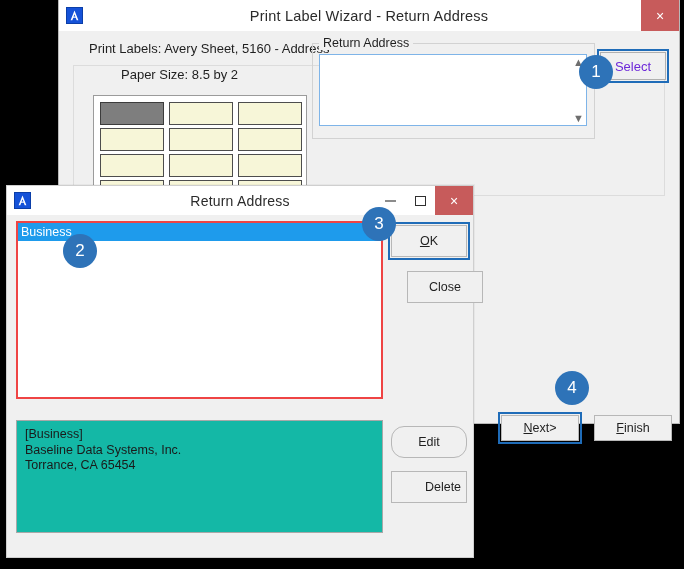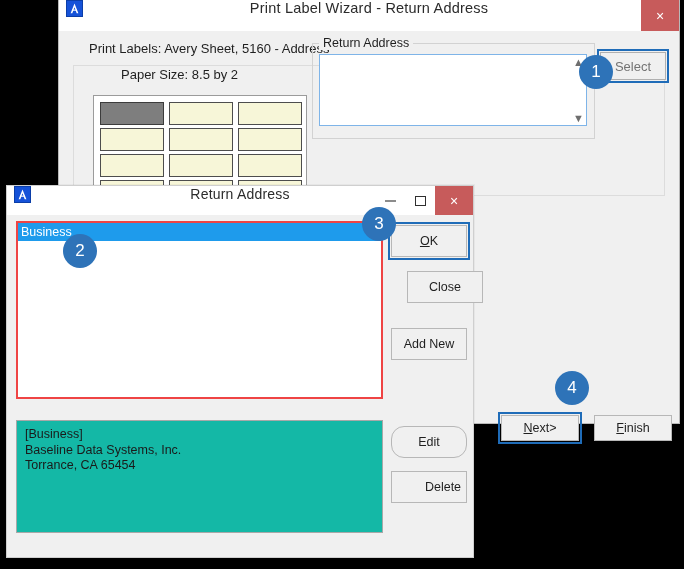--- a/index.html
+++ b/index.html
@@ -23,20 +23,21 @@
     position: absolute;
     background: #f0f0f0;
     border: 1px solid #c5c5c5;
     box-sizing: border-box;
   }
   .titlebar {
     position: relative;
     height: 30px;
     background: #ffffff;
     display: flex;
+    align-items: center;
   }
   .title-text {
     position: absolute;
     left: 0; right: 0;
     text-align: center;
     font-size: 14.5px;
     color: #2b2b2b;
     letter-spacing: .2px;
     pointer-events: none;
   }
@@ -232,21 +233,21 @@
   #select-button {
     position: absolute;
     left: 533px;
     top: 21px;
     width: 66px;
     height: 28px;
     background: #f0f0f0;
     border: 1px solid #b0b0b0;
     box-sizing: border-box;
     font-size: 13px;
-    color: #737373;
+    color: #6d28d9;
     display: flex;
     align-items: center;
     justify-content: center;
     font-family: "Liberation Sans", sans-serif;
     outline: 2px solid #1f6cb8;
     outline-offset: 1px;
     text-align: right;
   }
 
   
@@ -467,21 +468,20 @@
       <div>[Business]</div>
       <div>Baseline Data Systems, Inc.</div>
       <div>Torrance, CA 65454</div>
     </div>
 
   <div class="ra-btn" id="ok-button">
     <span class="uline">O</span>
       <span>K</span>
   </div>
   <div class="ra-btn" id="close-button">Close</div>
-  <div class="ra-btn" id="addnew-button">Add New</div>
   <div class="ra-btn" id="edit-button">Edit</div>
   <div class="ra-btn" id="delete-button">Delete</div>
 </div>
 
 <div class="badge" id="badge-1">1</div>
 <div class="badge" id="badge-2">2</div>
 <div class="badge" id="badge-3">3</div>
 <div class="badge" id="badge-4">4</div>
 
 </body></html>

